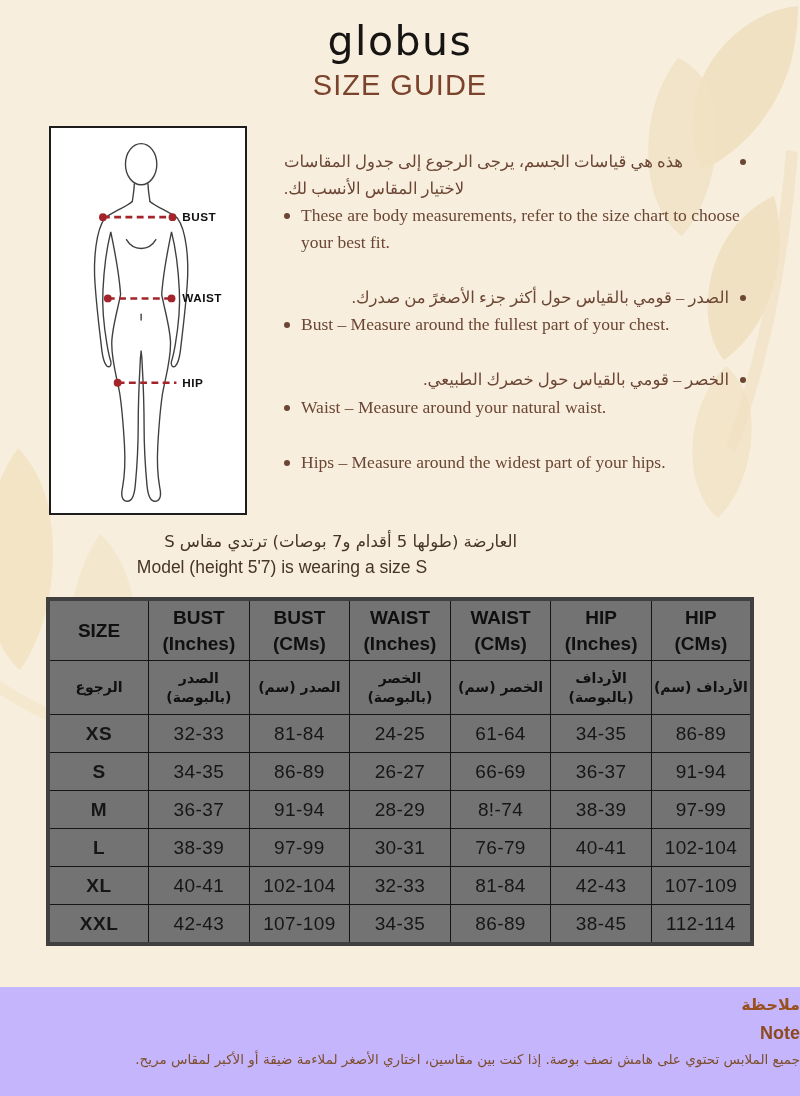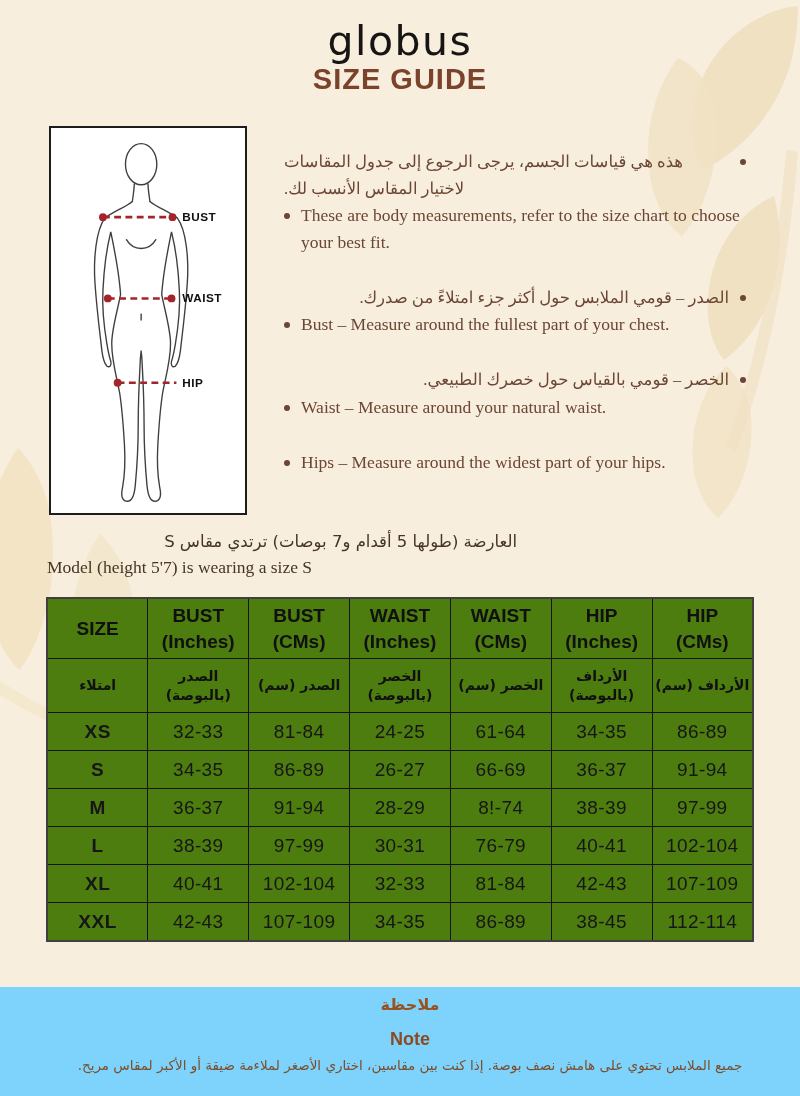--- a/index.html
+++ b/index.html
@@ -7,51 +7,51 @@
   .page{position:relative;width:800px;height:1096px;background:#f8eedd;overflow:hidden;}
 
   
   .leaf-svg{position:absolute;pointer-events:none;}
   .leaf-tr{top:0;right:0;}
   .leaf-left{left:-34px;top:438px;}
 
   
   .header{position:absolute;top:20px;left:0;width:100%;text-align:center;}
   .brand{font-family:"DejaVu Sans",sans-serif;font-size:41px;line-height:1.05;color:#171513;letter-spacing:1.5px;}
-  .title{font-weight:700;font-size:29px;color:#7b432c;letter-spacing:1px;}
+  .title{margin-top:6px;font-weight:400;font-size:29px;color:#7b432c;letter-spacing:1px;}
 
   
   .figure-box{position:absolute;left:49px;top:126px;width:198px;height:389px;background:#ffffff;border:2px solid #1d1d1d;box-sizing:border-box;}
   .figure-box svg{display:block;width:100%;height:100%;}
 
   
   .bullets{position:absolute;left:284px;top:148px;width:462px;color:#6b4634;}
   .group{margin-bottom:29px;}
   .b-row{display:flex;align-items:flex-start;}
   .b-row .dot{flex:0 0 auto;width:6px;height:6px;border-radius:50%;background:#6b4634;margin-top:11px;margin-inline-end:11px;}
   .b-row.ar{direction:rtl;text-align:left;font-family:Liberation Serif, serif;font-size:16.5px;line-height:1.65;}
   .b-row.en{direction:ltr;font-family:"Liberation Serif",serif;font-size:17.5px;line-height:1.5;}
 
   
   .model{position:absolute;left:47px;top:529px;width:470px;color:#463527;}
   .model .ar{direction:rtl;text-align:right;font-family:"DejaVu Sans",sans-serif;font-size:16.5px;line-height:1.55;}
-  .model .en{font-family:Liberation Serif, serif;font-size:17.5px;line-height:1.45;}
-
-  
-  .size-table{position:absolute;left:46px;top:597px;width:708px;border-collapse:collapse;table-layout:fixed;background:#4d7c0f;border:2px solid #404040;}
+  .model .en{font-family:Liberation Sans, sans-serif;font-size:17.5px;line-height:1.45;text-align:center;}
+
+  
+  .size-table{position:absolute;left:46px;top:597px;width:708px;border-collapse:collapse;table-layout:fixed;background:#737373;border:4px solid #404040;}
   .size-table td{border:1.5px solid #151515;text-align:center;vertical-align:middle;padding:0;overflow:hidden;}
   tr.h-en td{height:59px;font-weight:700;font-size:19px;line-height:1.32;color:#101010;}
   tr.h-ar td{height:53px;font-weight:700;font-size:14px;line-height:1.35;font-family:"DejaVu Sans",sans-serif;color:#101010;}
   tr.data td{height:37px;font-size:19px;letter-spacing:.4px;color:#161616;margin-left:31px;}
   tr.data td.size{font-weight:700;letter-spacing:.6px;}
 
   
-  .note{position:absolute;left:0;top:987px;width:800px;height:109px;background:#7dd3fc;text-align:center;box-sizing:border-box;padding-top:8px;padding-left:20px;}
+  .note{position:absolute;left:0;top:987px;width:800px;height:109px;background:#c4b5fd;text-align:right;box-sizing:border-box;padding-top:8px;padding-left:20px;}
   .note .h-ar{direction:rtl;font-family:"DejaVu Sans",sans-serif;font-weight:700;font-size:16px;color:#99511f;line-height:1.3;}
-  .note .h-en{font-weight:700;font-size:18px;color:#8d4a20;line-height:1.3;margin-top:12px;}
+  .note .h-en{font-weight:700;font-size:18px;color:#8d4a20;line-height:1.3;margin-top:6px;}
   .note .b-ar{direction:rtl;font-family:"DejaVu Sans",sans-serif;font-size:13.5px;color:#7d4e2c;line-height:1.5;margin-top:4px;}
   .note .b-en{font-size:15.5px;color:#6f4a2d;line-height:1.4;margin-top:2px;}
 </style>
 </head>
 <body>
 
 <div class="page">
 
   <svg class="leaf-svg leaf-tr" width="240" height="520" viewBox="0 0 240 520">
     <g fill="#ecd9b2" opacity="0.62">
@@ -111,21 +111,21 @@
         <span>هذه هي قياسات الجسم، يرجى الرجوع إلى جدول المقاسات لاختيار المقاس الأنسب لك.</span>
       </div>
       <div class="b-row en">
         <span class="dot"></span>
         <span>These are body measurements, refer to the size chart to choose your best fit.</span>
       </div>
     </div>
     <div class="group">
       <div class="b-row ar">
         <span class="dot"></span>
-        <span>الصدر – قومي الملابس حول أكثر جزء امتلاءً من صدرك.</span>
+        <span>الصدر – قومي بالقياس حول أكثر جزء الأصغرً من صدرك.</span>
       </div>
       <div class="b-row en">
         <span class="dot"></span>
         <span>Bust – Measure around the fullest part of your chest.</span>
       </div>
     </div>
     <div class="group">
       <div class="b-row ar">
         <span class="dot"></span>
         <span>الخصر – قومي بالقياس حول خصرك الطبيعي.</span>
@@ -174,21 +174,21 @@
         <td>
             <div>HIP</div>
             <div>(Inches)</div>
           </td>
         <td>
             <div>HIP</div>
             <div>(CMs)</div>
           </td>
       </tr>
       <tr class="h-ar">
-        <td dir="rtl">امتلاء</td>
+        <td dir="rtl">الرجوع</td>
         <td dir="rtl">الصدر (بالبوصة)</td>
         <td dir="rtl">الصدر (سم)</td>
         <td dir="rtl">الخصر (بالبوصة)</td>
         <td dir="rtl">الخصر (سم)</td>
         <td dir="rtl">الأرداف (بالبوصة)</td>
         <td dir="rtl">الأرداف (سم)</td>
       </tr>
       <tr class="data">
         <td class="size">XS</td>
         <td>32-33</td>

